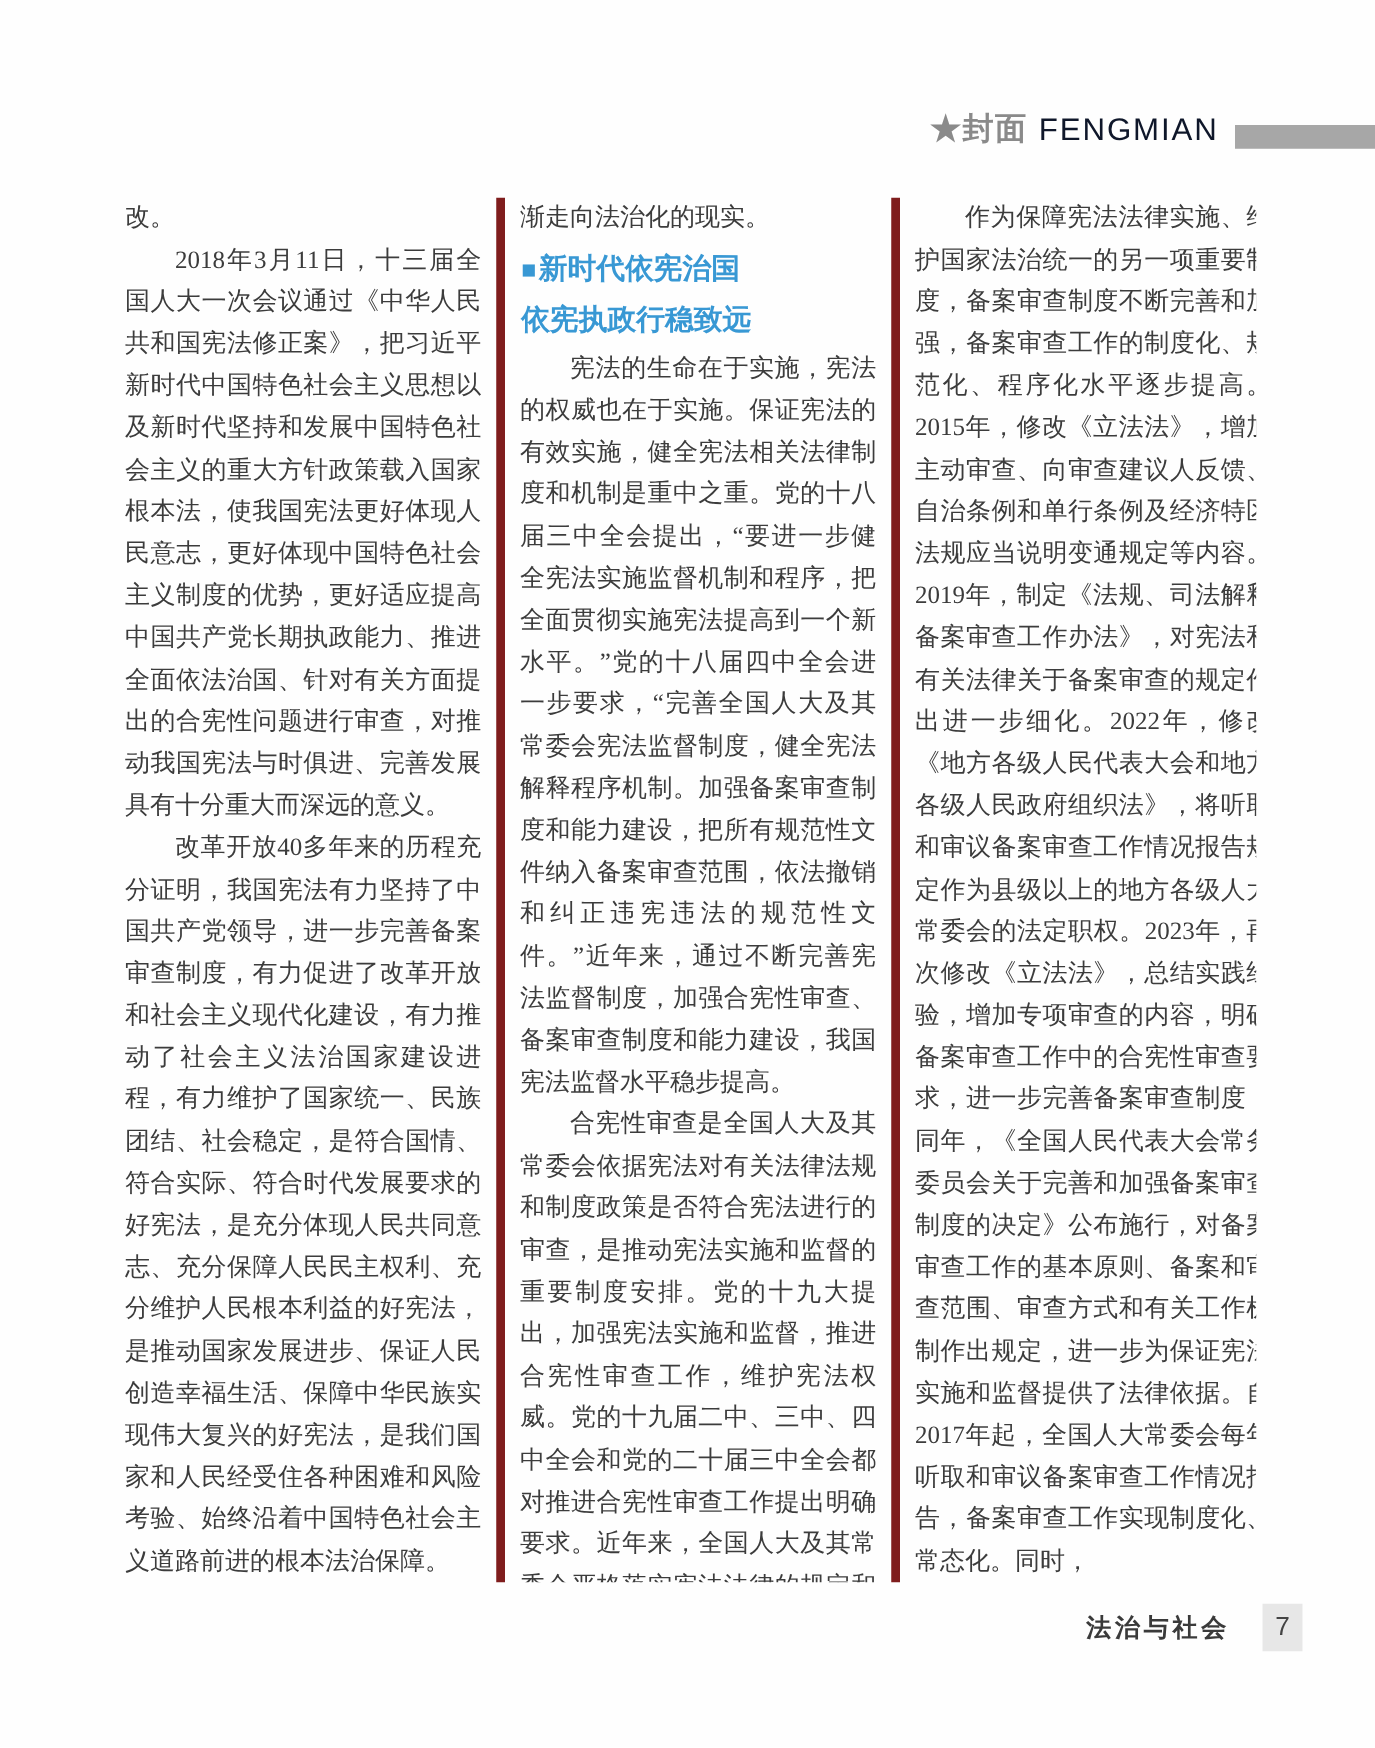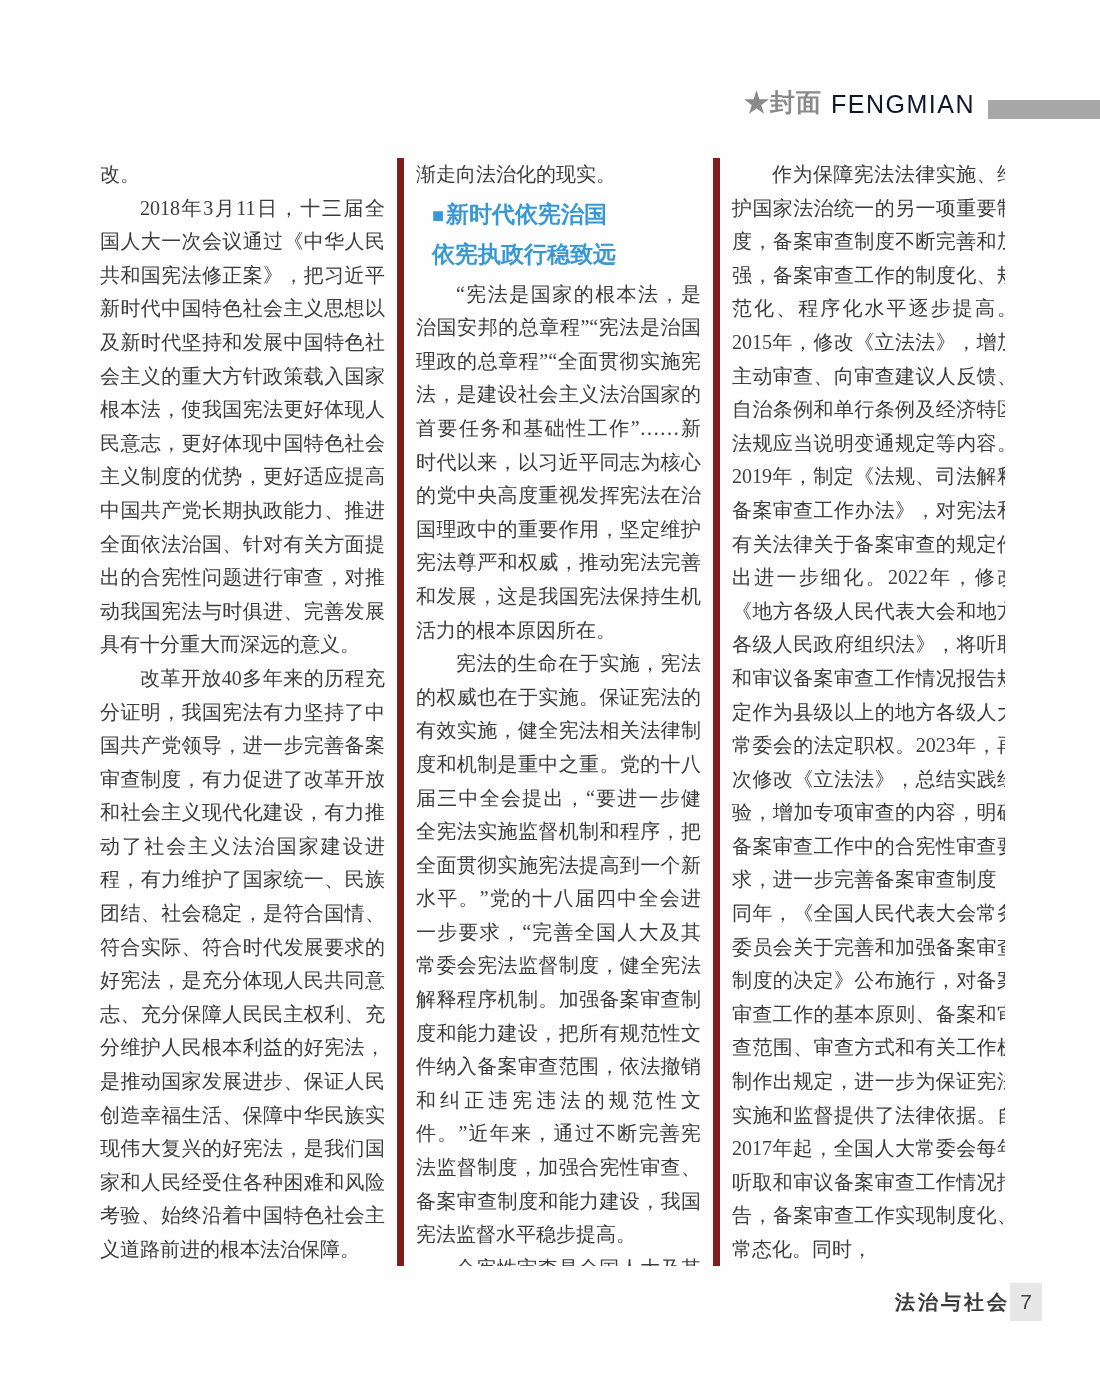--- a/index.html
+++ b/index.html
@@ -38,29 +38,29 @@
   }
   .col.rule { border-left:7px solid #7f1d1d; padding-left:12px; margin-left:12px; }
   .col p { margin:0; text-indent:2em; }
   .col p.no-indent { text-indent:0; }
 
   .sub-heading {
     font-family:"Liberation Sans", sans-serif;
     color:#3898d4;
     font-size:23px; line-height:39px;
     font-weight:600;
-    margin:3px 0 4px 16px;
+    margin:3px 0 4px 1px;
     text-align:left;
   }
   .sub-heading .bullet { font-size:20px; margin-right:2px; }
 
   
   .footer {
     position:absolute; top:1283px; right:58px;
-    display:flex; align-items:center; 
+    display:flex; align-items:center; gap:26px;
     font-family:"Liberation Sans", sans-serif;
   }
   .footer .journal { font-size:20px; font-weight:bold; color:#3a3a3a; letter-spacing:3px; }
   .footer .page-box {
     width:32px; height:38px; background:#e7e7e7;
     display:flex; align-items:center; justify-content:center;
     font-size:21px; color:#444444;
   }
 </style>
 </head>
@@ -82,21 +82,20 @@
       <p>改革开放40多年来的历程充分证明，我国宪法有力坚持了中国共产党领导，进一步完善备案审查制度，有力促进了改革开放和社会主义现代化建设，有力推动了社会主义法治国家建设进程，有力维护了国家统一、民族团结、社会稳定，是符合国情、符合实际、符合时代发展要求的好宪法，是充分体现人民共同意志、充分保障人民民主权利、充分维护人民根本利益的好宪法，是推动国家发展进步、保证人民创造幸福生活、保障中华民族实现伟大复兴的好宪法，是我们国家和人民经受住各种困难和风险考验、始终沿着中国特色社会主义道路前进的根本法治保障。</p>
 
     </div>
 
     <div class="col rule">
       <p class="no-indent">渐走向法治化的现实。</p>
       <div class="sub-heading">
         <span class="bullet">■</span><span>新时代依宪治国</span><br>
         <span>依宪执政行稳致远</span>
       </div>
-      <p>“宪法是国家的根本法，是治国安邦的总章程”“宪法是治国理政的总章程”“全面贯彻实施宪法，是建设社会主义法治国家的首要任务和基础性工作”……新时代以来，以习近平同志为核心的党中央高度重视发挥宪法在治国理政中的重要作用，坚定维护宪法尊严和权威，推动宪法完善和发展，这是我国宪法保持生机活力的根本原因所在。</p>
       <p>宪法的生命在于实施，宪法的权威也在于实施。保证宪法的有效实施，健全宪法相关法律制度和机制是重中之重。党的十八届三中全会提出，“要进一步健全宪法实施监督机制和程序，把全面贯彻实施宪法提高到一个新水平。”党的十八届四中全会进一步要求，“完善全国人大及其常委会宪法监督制度，健全宪法解释程序机制。加强备案审查制度和能力建设，把所有规范性文件纳入备案审查范围，依法撤销和纠正违宪违法的规范性文件。”近年来，通过不断完善宪法监督制度，加强合宪性审查、备案审查制度和能力建设，我国宪法监督水平稳步提高。</p>
       <p>合宪性审查是全国人大及其常委会依据宪法对有关法律法规和制度政策是否符合宪法进行的审查，是推动宪法实施和监督的重要制度安排。党的十九大提出，加强宪法实施和监督，推进合宪性审查工作，维护宪法权威。党的十九届二中、三中、四中全会和党的二十届三中全会都对推进合宪性审查工作提出明确要求。近年来，全国人大及其常委会严格落实宪法法律的规定和党中央指导性文件的要求，把合宪性审查工作贯彻到立法各方面各环节，实</p>
     </div>
 
     <div class="col rule">
       <p>作为保障宪法法律实施、维护国家法治统一的另一项重要制度，备案审查制度不断完善和加强，备案审查工作的制度化、规范化、程序化水平逐步提高。2015年，修改《立法法》，增加主动审查、向审查建议人反馈、自治条例和单行条例及经济特区法规应当说明变通规定等内容。2019年，制定《法规、司法解释备案审查工作办法》，对宪法和有关法律关于备案审查的规定作出进一步细化。2022年，修改《地方各级人民代表大会和地方各级人民政府组织法》，将听取和审议备案审查工作情况报告规定作为县级以上的地方各级人大常委会的法定职权。2023年，再次修改《立法法》，总结实践经验，增加专项审查的内容，明确备案审查工作中的合宪性审查要求，进一步完善备案审查制度；同年，《全国人民代表大会常务委员会关于完善和加强备案审查制度的决定》公布施行，对备案审查工作的基本原则、备案和审查范围、审查方式和有关工作机制作出规定，进一步为保证宪法实施和监督提供了法律依据。自2017年起，全国人大常委会每年听取和审议备案审查工作情况报告，备案审查工作实现制度化、常态化。同时，</p>
     </div>
 
   </div>
 

